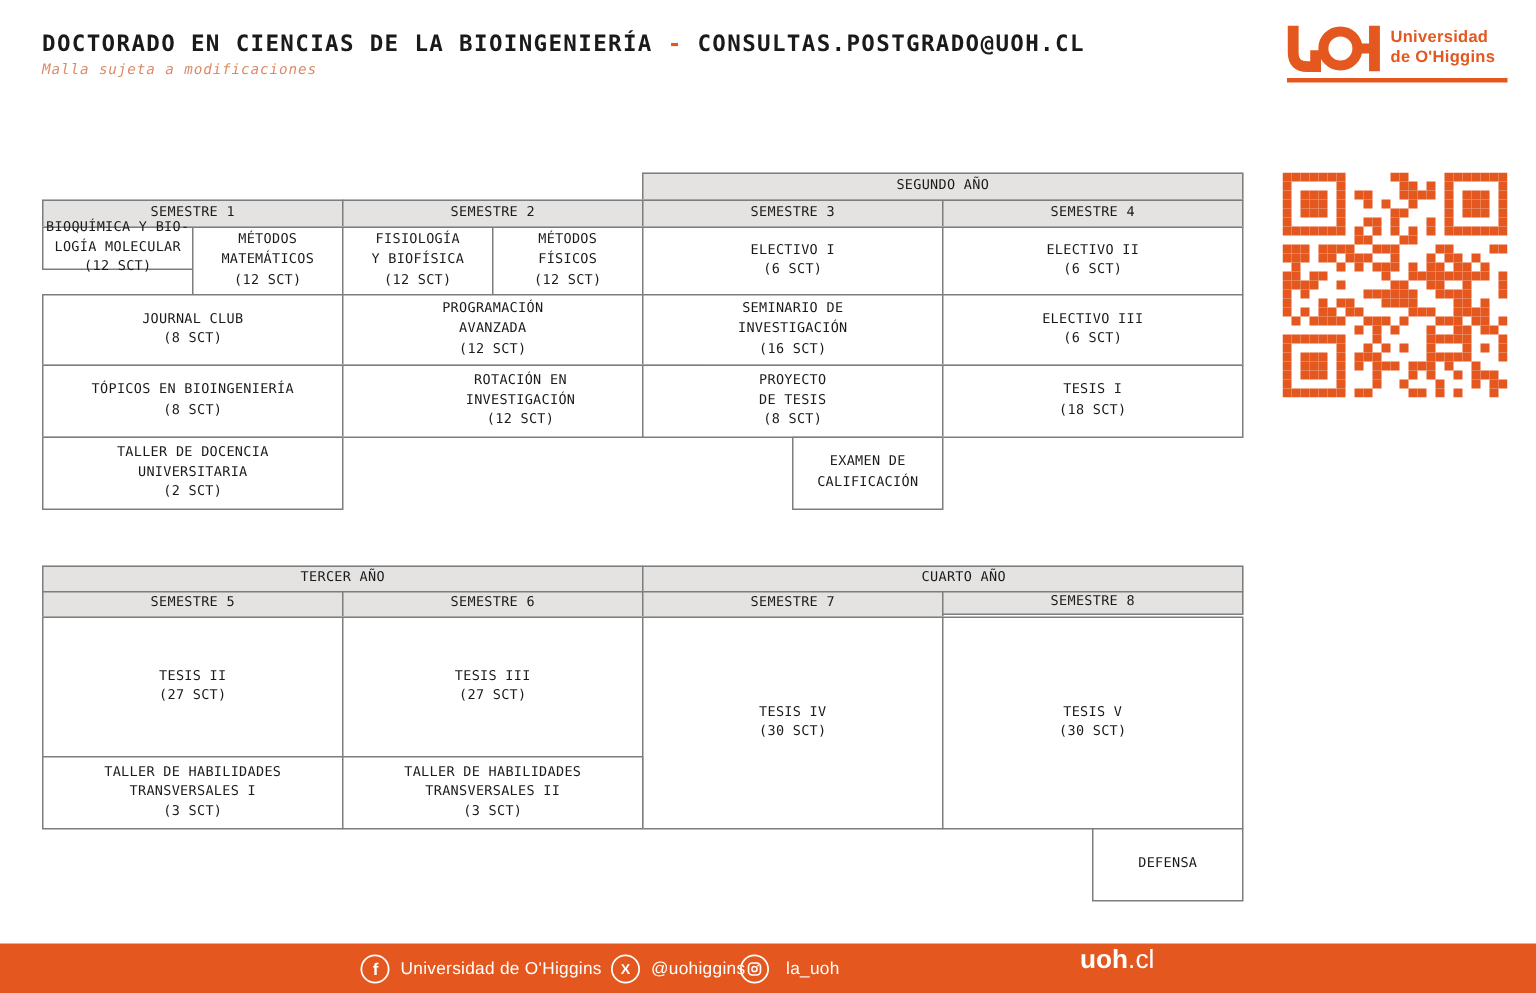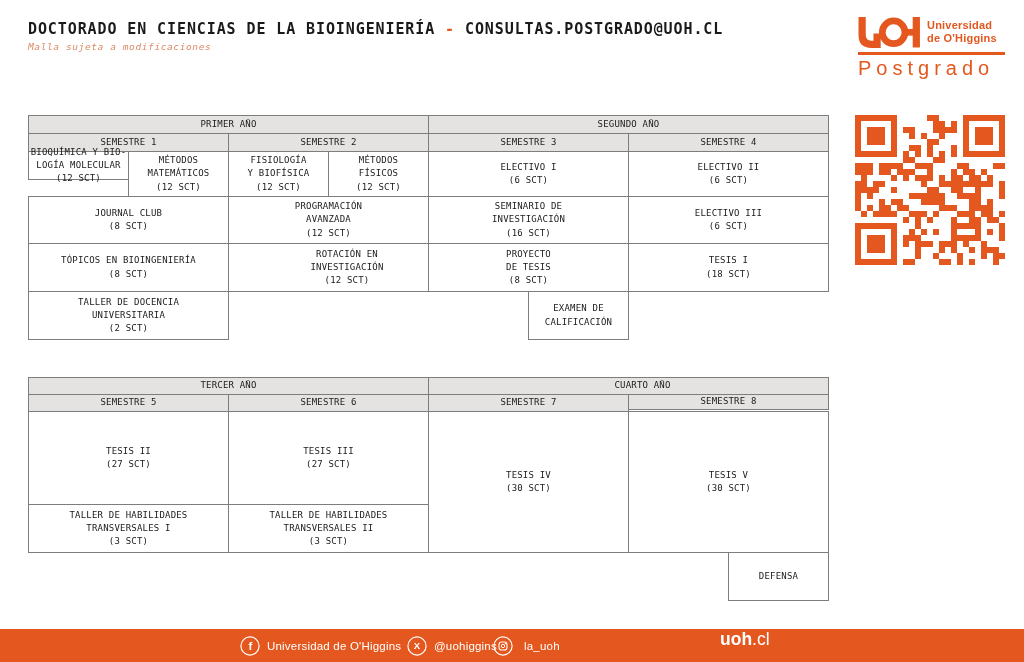--- a/index.html
+++ b/index.html
@@ -73,21 +73,20 @@
       <circle cx="34.5" cy="14.8" r="11" stroke-width="6.5"></circle>
       <path d="M46,14.8 H56" stroke-width="6.5"></path>
       <path d="M56.5,0 V29.5" stroke-width="7"></path>
     </g>
   </svg>
   <div class="logo-univ">
     <div>Universidad</div>
     <div>de O'Higgins</div>
   </div>
   <div class="logo-rule"></div>
-  <div class="logo-division">Postgrado</div>
 
   <div id="qr"><svg width="150" height="150" fill="#E4571E">
         <rect x="0" y="0" width="6" height="6"></rect>
         <rect x="6" y="0" width="6" height="6"></rect>
         <rect x="12" y="0" width="6" height="6"></rect>
         <rect x="18" y="0" width="6" height="6"></rect>
         <rect x="24" y="0" width="6" height="6"></rect>
         <rect x="30" y="0" width="6" height="6"></rect>
         <rect x="36" y="0" width="6" height="6"></rect>
         <rect x="72" y="0" width="6" height="6"></rect>
@@ -384,21 +383,20 @@
         <rect x="48" y="144" width="6" height="6"></rect>
         <rect x="54" y="144" width="6" height="6"></rect>
         <rect x="84" y="144" width="6" height="6"></rect>
         <rect x="90" y="144" width="6" height="6"></rect>
         <rect x="102" y="144" width="6" height="6"></rect>
         <rect x="114" y="144" width="6" height="6"></rect>
         <rect x="138" y="144" width="6" height="6"></rect>
       </svg></div>
 
   <div class="tbl" style="left:28px; top:115px; width:801px; height:225px;">
-    <div class="cell hdr" style="left:0; top:0; width:401px; height:19px;">PRIMER AÑO</div>
     <div class="cell hdr" style="left:400px; top:0; width:401px; height:19px;">SEGUNDO AÑO</div>
 
     <div class="cell hdr" style="left:0; top:18px; width:201px; height:19px;">SEMESTRE 1</div>
     <div class="cell hdr" style="left:200px; top:18px; width:201px; height:19px;">SEMESTRE 2</div>
     <div class="cell hdr" style="left:400px; top:18px; width:201px; height:19px;">SEMESTRE 3</div>
     <div class="cell hdr" style="left:600px; top:18px; width:201px; height:19px;">SEMESTRE 4</div>
 
     <div class="cell" style="left:0; top:36px; width:101px; height:29px;">BIOQUÍMICA Y BIO-
 LOGÍA MOLECULAR
 (12 SCT)</div>

